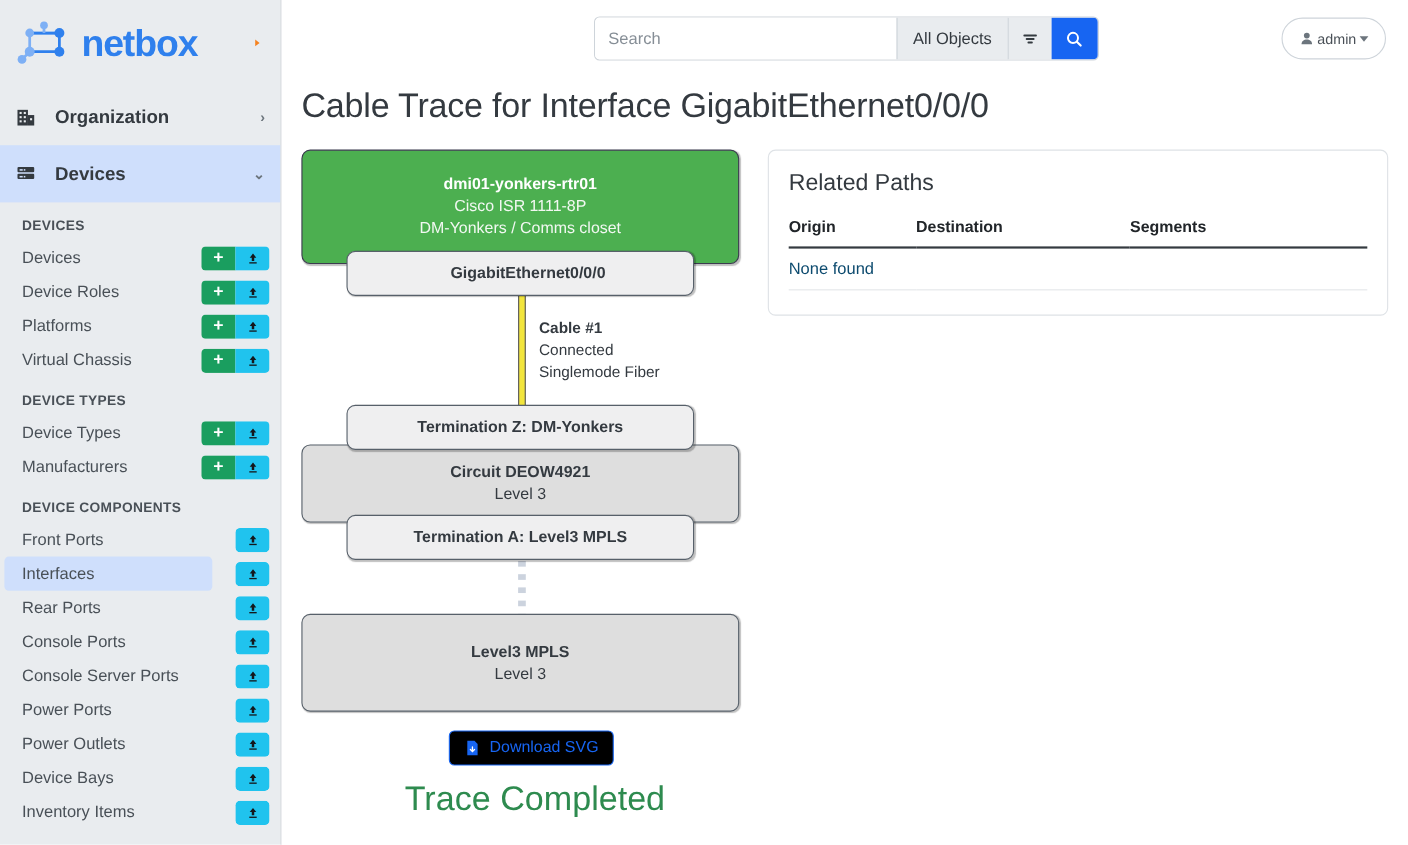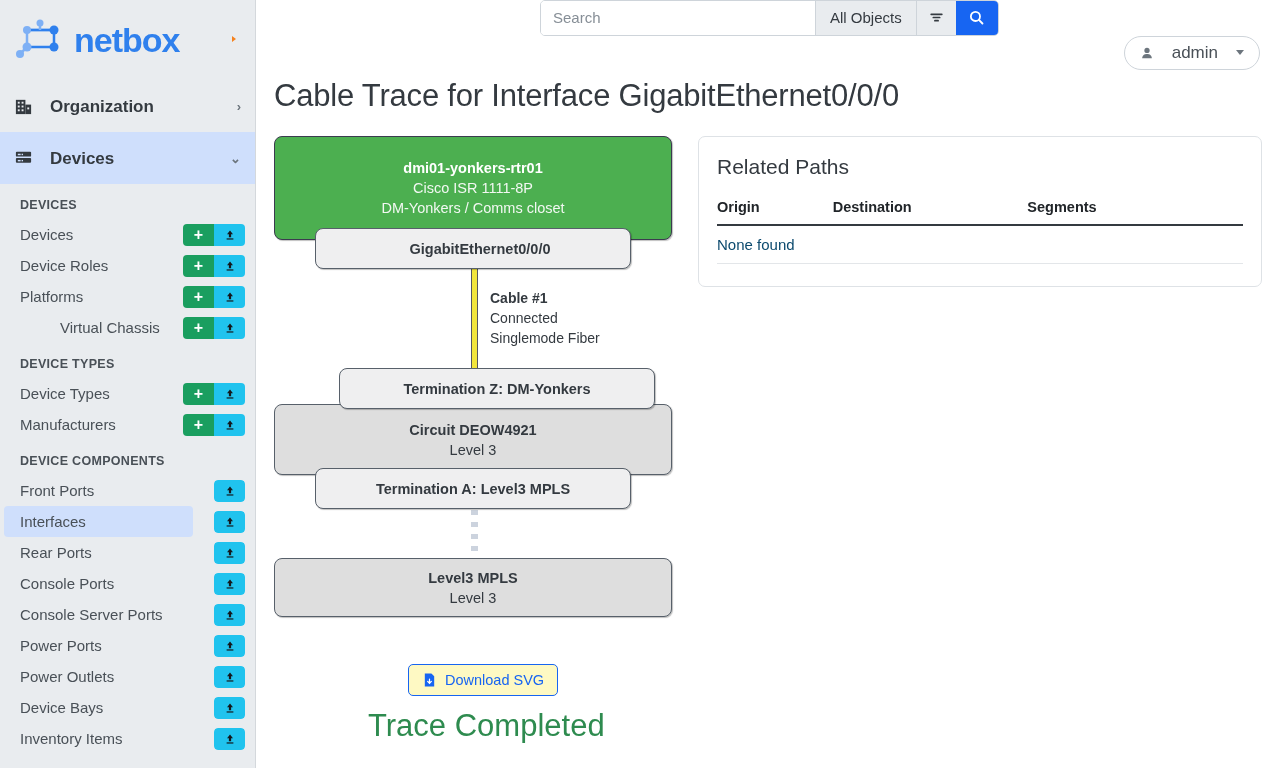--- a/index.html
+++ b/index.html
@@ -66,21 +66,21 @@
   }
   .btn-grp { margin-left:auto; display:flex; height:22px; border-radius:4px; overflow:hidden; position:relative; z-index:2;}
   .bt { width:31px; height:22px; display:flex; align-items:center; justify-content:center;
         font-size:13px; color:#ffffff; cursor:pointer; border:none; }
   .bt.add { background:#1a9e5f; font-size:16px; font-weight:600; }
   .bt.imp { background:#20c3ee; color:#14181c; }
   .bt.only { border-radius:4px; }
 
   
   .main { flex:1; height:768px; overflow:hidden; position:relative; background:#fff; }
-  .topbar { height:70px; display:flex; align-items:center; padding:0 20px;flex-direction:column; }
+  .topbar { height:70px; display:flex; align-items:center; padding:0 20px; }
   .search-wrap {
     margin:0 auto 0 264px; display:flex; align-items:stretch; height:40px;
     border:1px solid #ced4da; border-radius:5px; overflow:hidden;
   }
   .search-input {
     width:274px; border:none; outline:none; padding:0 12px;
     font-size:15px; color:#495057; font-family:"Liberation Sans", sans-serif;
     background:#fff;
   }
   .search-input::placeholder { color:#868e96; }
@@ -91,24 +91,24 @@
   }
   .filter-btn {
     display:flex; align-items:center; justify-content:center; width:40px;
     background:#e9ecef; border-left:1px solid #ced4da; cursor:pointer;
   }
   .go-btn {
     display:flex; align-items:center; justify-content:center; width:42px;
     background:#1765f2; cursor:pointer;
   }
   .user-btn {
-    margin-left:auto; display:flex; align-items:center; gap:18px;
+    margin-left:auto; display:flex; align-items:center; gap:3px;
     height:38px; padding:0 15px;
     border:1px solid #ced4da; border-radius:19px;
-    font-size:17px; color:#495057; cursor:pointer; background:#fff;
+    font-size:13px; color:#495057; cursor:pointer; background:#fff;
   }
   .caret { width:0;height:0;border-left:4px solid transparent;border-right:4px solid transparent;border-top:5px solid #6c757d; }
 
   h1.page-title {
     margin:0; padding:8px 0 0 18px;
     font-size:31px; font-weight:400; color:#343a40;
     letter-spacing:-.2px;
   }
 
   .content { display:flex; padding:22px 18px 0 18px; position:relative; }
@@ -126,49 +126,49 @@
   .node .t2 { font-size:14.5px; line-height:20px; }
   .device { background:#4caf50; border-color:#3b3b4f; left:0; top:0; width:398px; height:104px; }
   .device .t1 { color:#fff; }
   .device .t2 { color:#f2f8f2; }
   .term {
     background:#efeff0; left:41px; width:316px; height:41px;
     z-index:3; color:#343a40;
   }
   .term .t1 { font-weight:700; font-size:14.5px; }
   .iface { top:92px;padding-left:14px; }
-  .termz { top:232px;margin-left:24px; }
+  .termz { top:232px; }
   .terma { top:332px; }
   .circuit {
     background:#dedede; left:0; top:268px; width:398px; height:71px;
     z-index:2; color:#343a40;
   }
   .provider {
-    background:#dedede; left:0; top:422px; width:398px; height:59px;
+    background:#dedede; left:0; top:422px; width:398px; height:89px;
     z-index:2; color:#343a40;
   }
   .cable-line {
     position:absolute; left:197px; top:133px; width:7px; height:130px;
     background:#f2e53c; border-left:1px solid #55555f; border-right:1px solid #55555f;
     z-index:1;
   }
   .cable-label {
     position:absolute; left:216px; top:152px; z-index:4;
     font-size:14px; line-height:20px; color:#343a40;
   }
   .cable-label .cl1 { font-weight:700; }
   .dash-line {
     position:absolute; left:197px; top:374px; width:7px; height:52px; z-index:1;
     background-image:linear-gradient(#ccd3de 5px, transparent 5px);
     background-size:7px 12px;
   }
   .dl-btn {
     margin:14px 0 0 0; display:inline-flex; align-items:center; gap:8px;
     padding:7px 13px; border:1px solid #1765f2; border-radius:5px;
-    color:#1765f2; background:#fef9c3; font-size:14.5px; cursor:pointer;
+    color:#1765f2; background:#000000; font-size:14.5px; cursor:pointer;
     position:absolute; left:134px; top:514px; white-space:nowrap;
   }
   .trace-done {
     position:absolute; left:94px; top:572px;
     font-size:31px; color:#2e8b4f; font-weight:400; white-space:nowrap;
   }
 
   
   .card {
     margin-left:12px; flex:1; align-self:flex-start;
@@ -294,21 +294,21 @@
             <div class="bt imp">
               <svg width="12" height="12" viewBox="0 0 16 16" fill="#14181c">
                 <path d="M8 2 L12 7 H9.5 V11 H6.5 V7 H4 Z"></path>
                 <rect x="3.5" y="12.5" width="9" height="1.6"></rect>
               </svg>
             </div>
           </div>
         </div>
         <div class="nav-row">
           <div class="nlabel-wrap"></div>
-          <span class="nlabel" style="position: relative; z-index: 2; margin-left: 40px;">Virtual Chassis</span>
+          <span class="nlabel" style="position: relative; z-index: 2;">Virtual Chassis</span>
           <div class="btn-grp">
             <div class="bt add">+</div>
             <div class="bt imp">
               <svg width="12" height="12" viewBox="0 0 16 16" fill="#14181c">
                 <path d="M8 2 L12 7 H9.5 V11 H6.5 V7 H4 Z"></path>
                 <rect x="3.5" y="12.5" width="9" height="1.6"></rect>
               </svg>
             </div>
           </div>
         </div>

